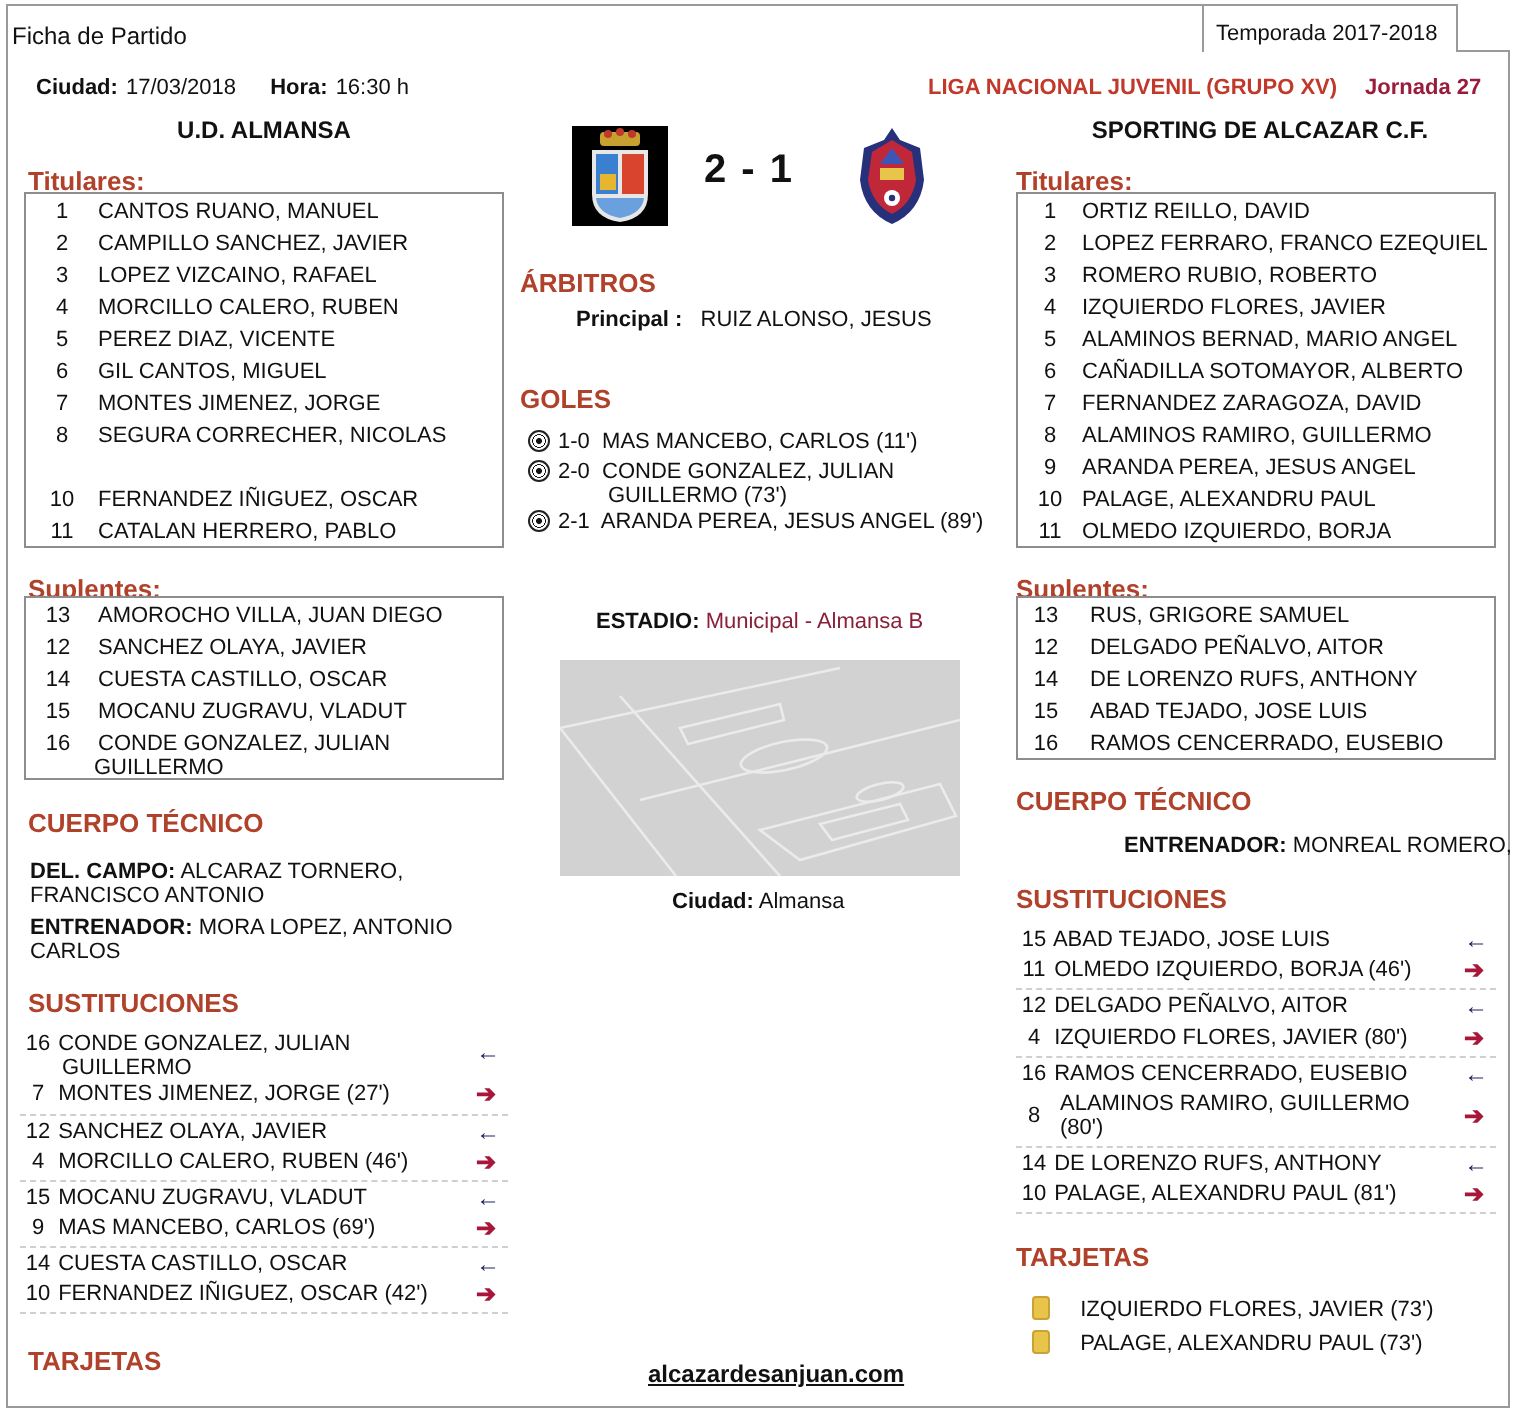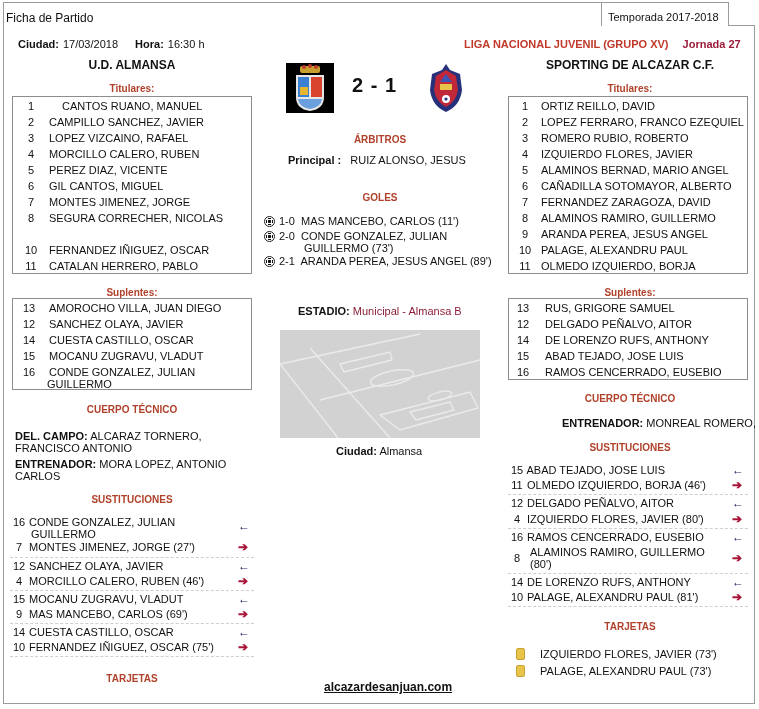--- a/index.html
+++ b/index.html
@@ -16,21 +16,21 @@
   .title-left { left: 6px; top: 11px; font-size: 12px; }
   .title-right { left: 608px; top: 11px; font-size: 11px; }
   .maroon { color: #8a1f3a; }
 
   .head-info { left: 18px; top: 38px; font-size: 11px; }
   .head-info b { margin-right: 4px; }
   .league { left: 464px; top: 38px; font-size: 11px; font-weight: bold; color: #c0392b; }
   .league .jornada { color: #9b1c3a; margin-left: 14px; }
 
   .team-name { font-weight: bold; font-size: 12px; text-align: center; }
-  .sec-title { font-weight: bold; color: #b0412a; text-align: center; font-size: 10px; }
+  .sec-title { font-weight: bold; color: #b0412a; font-size: 13px; }
 
   .box { position: absolute; border: 1px solid #8d8d8d; background: #fff; }
   .row { position: absolute; height: 16px; line-height: 16px; font-size: 11px; white-space: nowrap; }
   .num { display: inline-block; text-align: center; }
 
   .crest { position: absolute; }
   .score { position: absolute; left: 352px; top: 74px; font-size: 20px; font-weight: bold; letter-spacing: 1px; }
 
   .goal-row { position: absolute; left: 264px; font-size: 11px; line-height: 13px; white-space: nowrap; }
   .ball { display: inline-block; width: 11px; height: 11px; border-radius: 50%; background: radial-gradient(circle at 50% 50%, #111 22%, #fff 24%, #fff 45%, #111 47%, #111 52%, #fff 55%); border: 1px solid #222; vertical-align: -2px; margin-right: 4px; }
@@ -93,21 +93,21 @@
     <rect x="12" y="22" width="12" height="6" fill="#e9c44a"></rect>
     <circle cx="18" cy="37" r="4" fill="#fff"></circle>
     <circle cx="18" cy="37" r="1.6" fill="#27307a"></circle>
   </svg>
 </div>
 
 <div class="abs sec-title" style="left:14px; top:83px; width:236px;">Titulares:</div>
 <div class="abs sec-title" style="left:508px; top:83px; width:244px;">Titulares:</div>
 
 <div class="box" style="left:12px; top:96px; width:240px; height:178px;">
-  <div class="row" style="top:1px;left:0"><span class="num" style="width:36px">1</span><span style="margin-left:13px">CANTOS RUANO, MANUEL</span></div>
+  <div class="row" style="top:1px;left:0"><span class="num" style="width:36px">1</span><span style="margin-left:0">CANTOS RUANO, MANUEL</span></div>
   <div class="row" style="top:17px;left:0"><span class="num" style="width:36px">2</span><span>CAMPILLO SANCHEZ, JAVIER</span></div>
   <div class="row" style="top:33px;left:0"><span class="num" style="width:36px">3</span><span>LOPEZ VIZCAINO, RAFAEL</span></div>
   <div class="row" style="top:49px;left:0"><span class="num" style="width:36px">4</span><span>MORCILLO CALERO, RUBEN</span></div>
   <div class="row" style="top:65px;left:0"><span class="num" style="width:36px">5</span><span>PEREZ DIAZ, VICENTE</span></div>
   <div class="row" style="top:81px;left:0"><span class="num" style="width:36px">6</span><span>GIL CANTOS, MIGUEL</span></div>
   <div class="row" style="top:97px;left:0"><span class="num" style="width:36px">7</span><span>MONTES JIMENEZ, JORGE</span></div>
   <div class="row" style="top:113px;left:0"><span class="num" style="width:36px">8</span><span>SEGURA CORRECHER, NICOLAS</span></div>
   <div class="row" style="top:145px;left:0"><span class="num" style="width:36px">10</span><span>FERNANDEZ IÑIGUEZ, OSCAR</span></div>
   <div class="row" style="top:161px;left:0"><span class="num" style="width:36px">11</span><span>CATALAN HERRERO, PABLO</span></div>
 </div>
@@ -214,21 +214,21 @@
   <span class="arrow out" style="left:228px; top:17px;">➔</span>
 </div>
 <div class="sub-group" style="left:10px; top:591px; width:244px; height:33px;">
   <div class="sub-line" style="left:2px; top:2px;"><span class="num" style="width:14px">15</span> <span>MOCANU ZUGRAVU, VLADUT</span></div>
   <div class="sub-line" style="left:2px; top:17px;"><span class="num" style="width:14px">9</span> <span>MAS MANCEBO, CARLOS (69')</span></div>
   <span class="arrow in" style="left:228px; top:2px;">←</span>
   <span class="arrow out" style="left:228px; top:17px;">➔</span>
 </div>
 <div class="sub-group" style="left:10px; top:624px; width:244px; height:33px;">
   <div class="sub-line" style="left:2px; top:2px;"><span class="num" style="width:14px">14</span> <span>CUESTA CASTILLO, OSCAR</span></div>
-  <div class="sub-line" style="left:2px; top:17px;"><span class="num" style="width:14px">10</span> <span>FERNANDEZ IÑIGUEZ, OSCAR (75')</span></div>
+  <div class="sub-line" style="left:2px; top:17px;"><span class="num" style="width:14px">10</span> <span>FERNANDEZ IÑIGUEZ, OSCAR (42')</span></div>
   <span class="arrow in" style="left:228px; top:2px;">←</span>
   <span class="arrow out" style="left:228px; top:17px;">➔</span>
 </div>
 
 <div class="abs sec-title" style="left:14px; top:673px; width:236px;">TARJETAS</div>
 
 <div class="abs sec-title" style="left:508px; top:442px; width:244px;">SUSTITUCIONES</div>
 
 <div class="sub-group" style="left:508px; top:462px; width:240px; height:33px;">
   <div class="sub-line" style="left:2px; top:2px;"><span class="num" style="width:14px">15</span> <span>ABAD TEJADO, JOSE LUIS</span></div>

